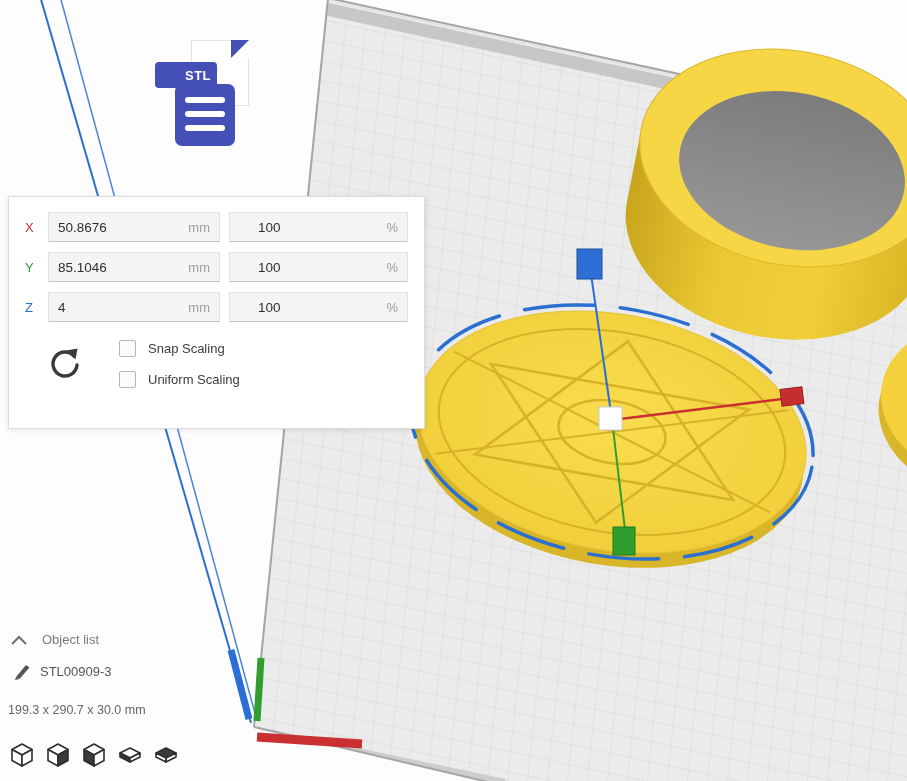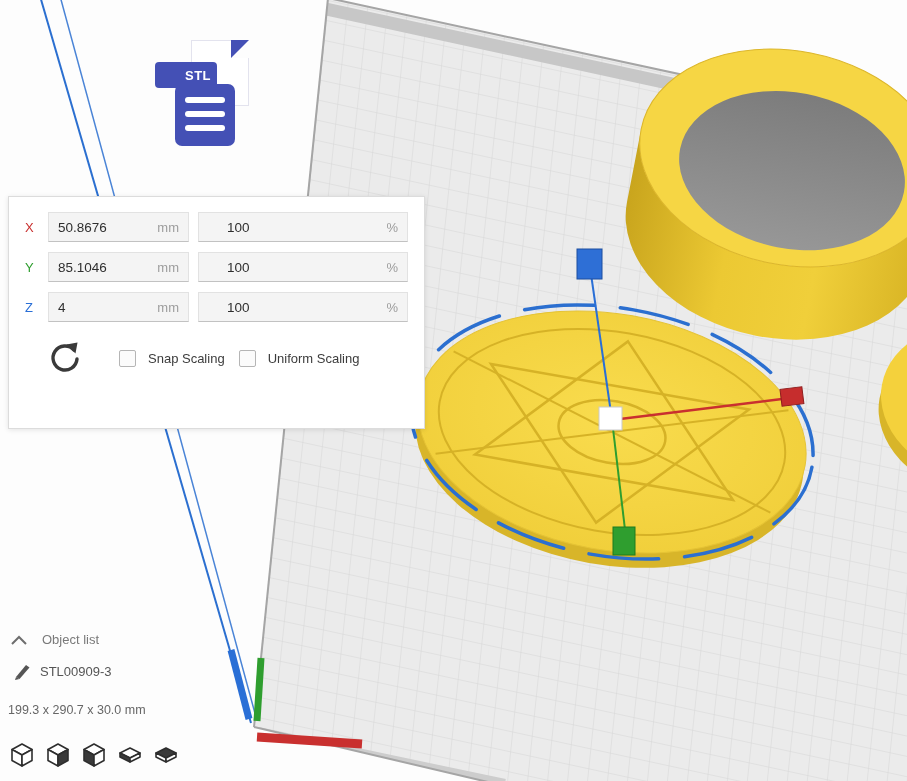--- a/index.html
+++ b/index.html
@@ -21,26 +21,26 @@
   .axis-row:first-child{margin-top:15px;}
   .axis-label{width:14px;font-size:13px;flex:none;}
   .axis-x{color:var(--axis-x-red);}
   .axis-y{color:var(--axis-y-green);}
   .axis-z{color:var(--axis-z-blue);}
   .field{
     height:30px;background:#f4f4f4;border:1px solid #e2e2e2;border-bottom-color:#c2c2c2;
     box-sizing:border-box;display:flex;align-items:center;justify-content:space-between;
     padding:0 9px;flex:1;
   }
-  .field.pct{flex:none;width:210px;padding-left:28px;}
+  .field.pct{flex:none;width:179px;padding-left:28px;}
   .field .val{font-size:13.5px;color:#2f2f2f;}
   .field .unit{font-size:13px;color:#9d9d9d;}
   .options-row{display:flex;align-items:center;margin:18px 0 0 0;}
   .reset-btn{width:110px;display:flex;justify-content:center;cursor:pointer;}
-  .checks{display:flex;flex-direction:row;gap:14px;}
+  .checks{display:flex;flex-direction:column;gap:14px;}
   .check-row{display:flex;align-items:center;gap:12px;cursor:pointer;}
   .checkbox{
     width:17px;height:17px;background:#fbfbfb;border:1px solid #b5b5b5;border-radius:2px;
     box-sizing:border-box;flex:none;
   }
   .check-label{font-size:13px;color:#3c3c3c;}
 
   
   .stl-icon{position:absolute;left:155px;top:38px;width:96px;height:110px;}
   .stl-page{

